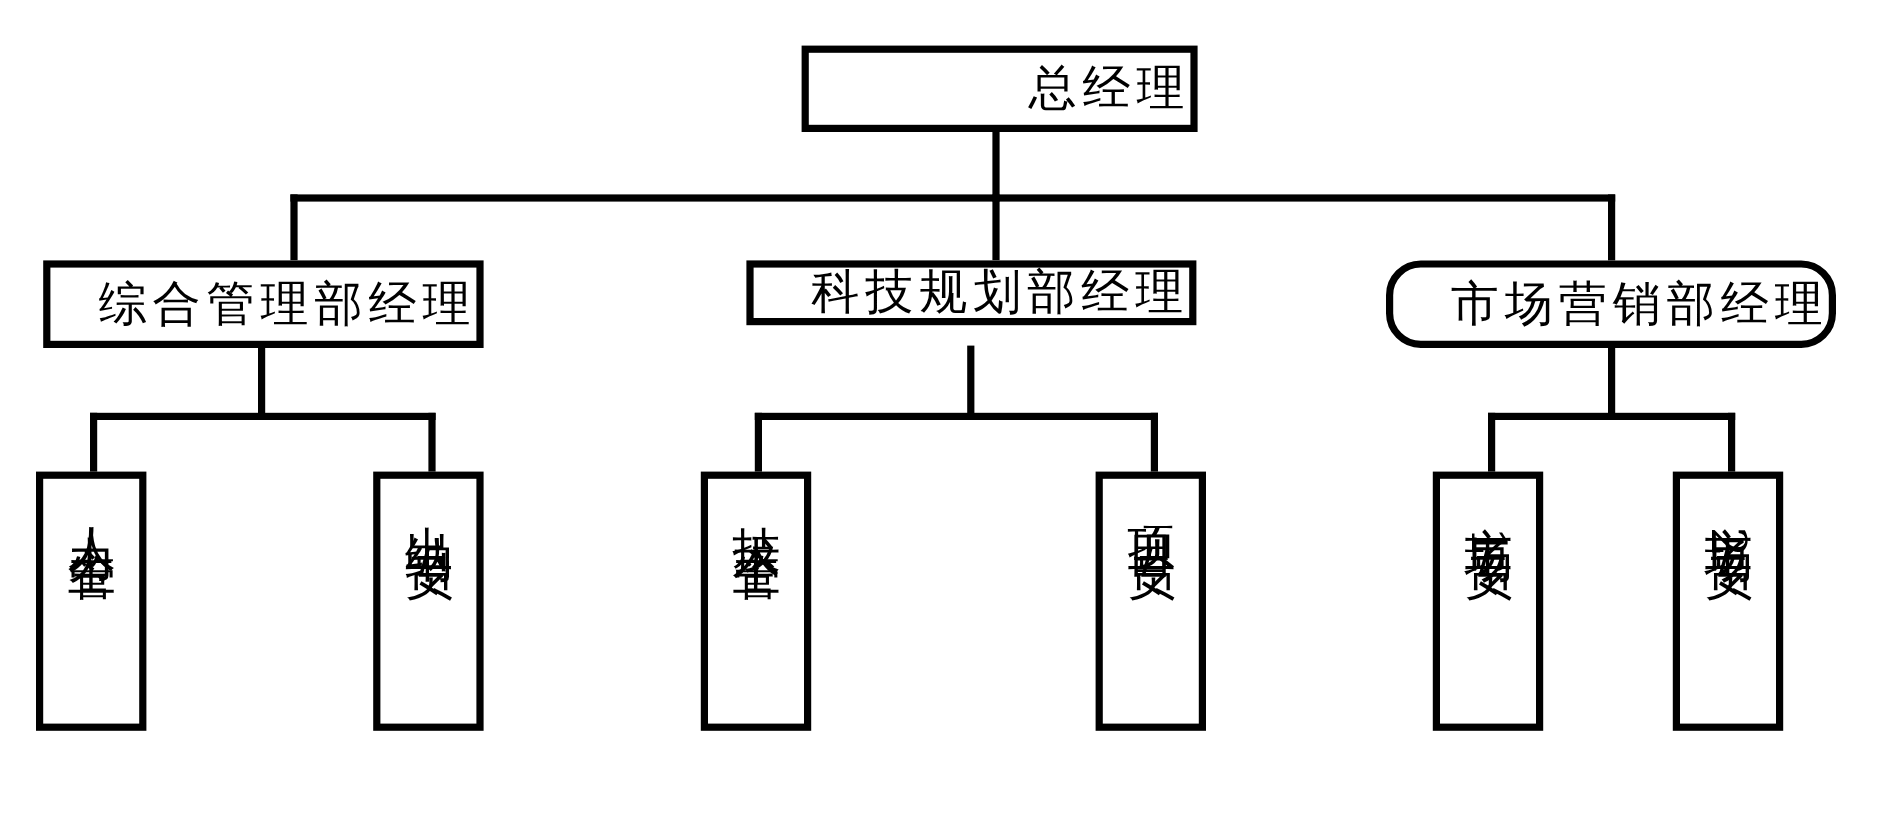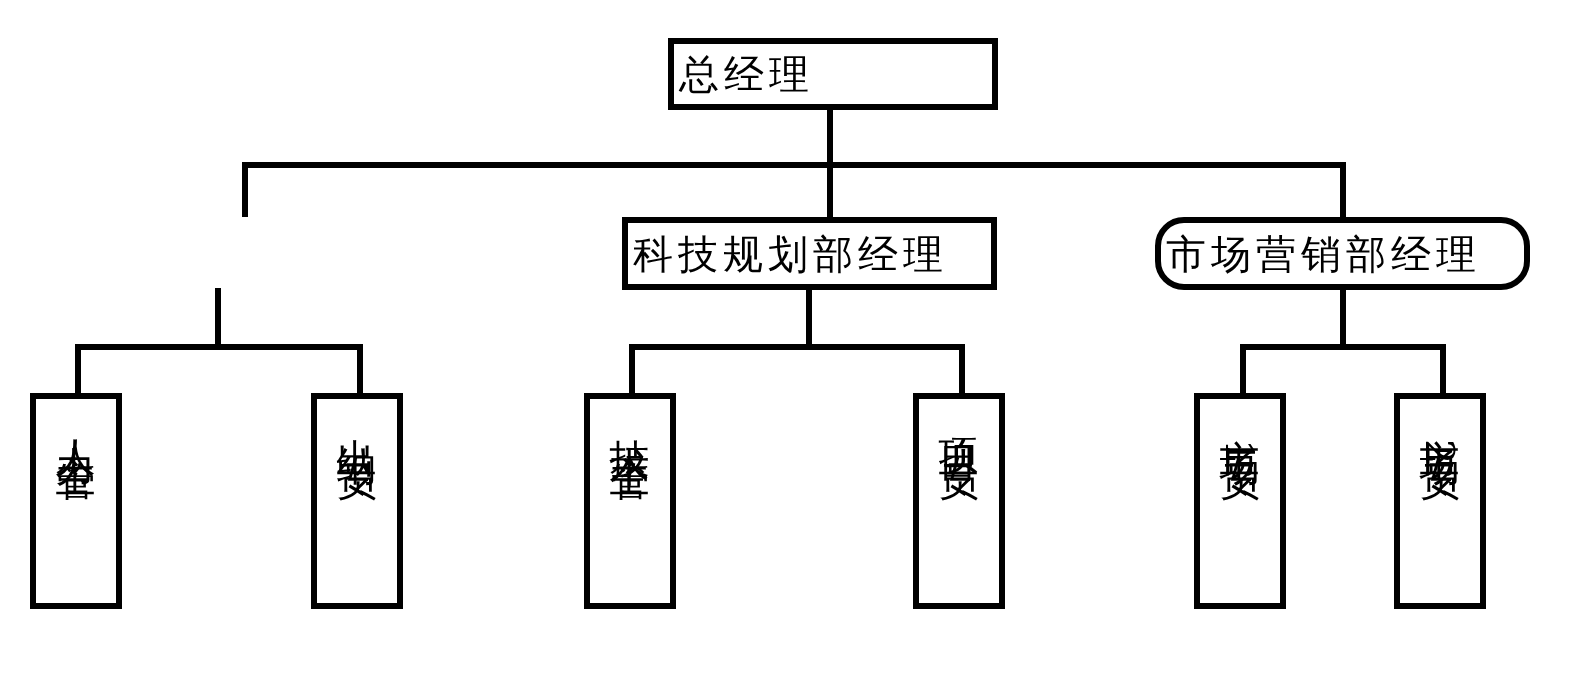--- a/index.html
+++ b/index.html
@@ -20,21 +20,21 @@
   }
 
   
   .node {
     position: absolute;
     box-sizing: border-box;
     background: #ffffff;
     border: 6px solid #000000;
     display: flex;
     align-items: center;
-    justify-content: flex-start;
+    justify-content: flex-end;
     z-index: 3;
   }
   .node .label {
     color: #000000;
     white-space: nowrap;
     line-height: 1.05;
   }
 
   
   .node.horiz .label {
@@ -99,22 +99,25 @@
 
   <div class="line v" style="left:1340px; top:288px; height:60px;"></div>
   <div class="line h" style="left:1240px; top:344px; width:206px;"></div>
   <div class="line v" style="left:1240px; top:344px; height:52px;"></div>
   <div class="line v" style="left:1440px; top:344px; height:52px;"></div>
 
   <div class="node horiz" style="left:668px; top:38px; width:330px; height:72px;">
     <span class="label">总经理</span>
   </div>
 
+  <div class="node horiz" style="left:36px; top:217px; width:367px; height:73px;">
+    <span class="label">综合管理部经理</span>
+  </div>
 
-  <div class="node horiz" style="left:622px; top:217px; width:375px; height:73px;">
+  <div class="node horiz" style="left:622px; top:217px; width:375px; height:54px;">
     <span class="label">科技规划部经理</span>
   </div>
 
   <div class="node horiz" style="left:1155px; top:217px; width:375px; height:73px;border-radius:29px;">
     <span class="label">市场营销部经理</span>
   </div>
 
   <div class="node vert" style="left:30px; top:393px; width:92px; height:216px;">
     <span class="label">人力主管</span>
   </div>

